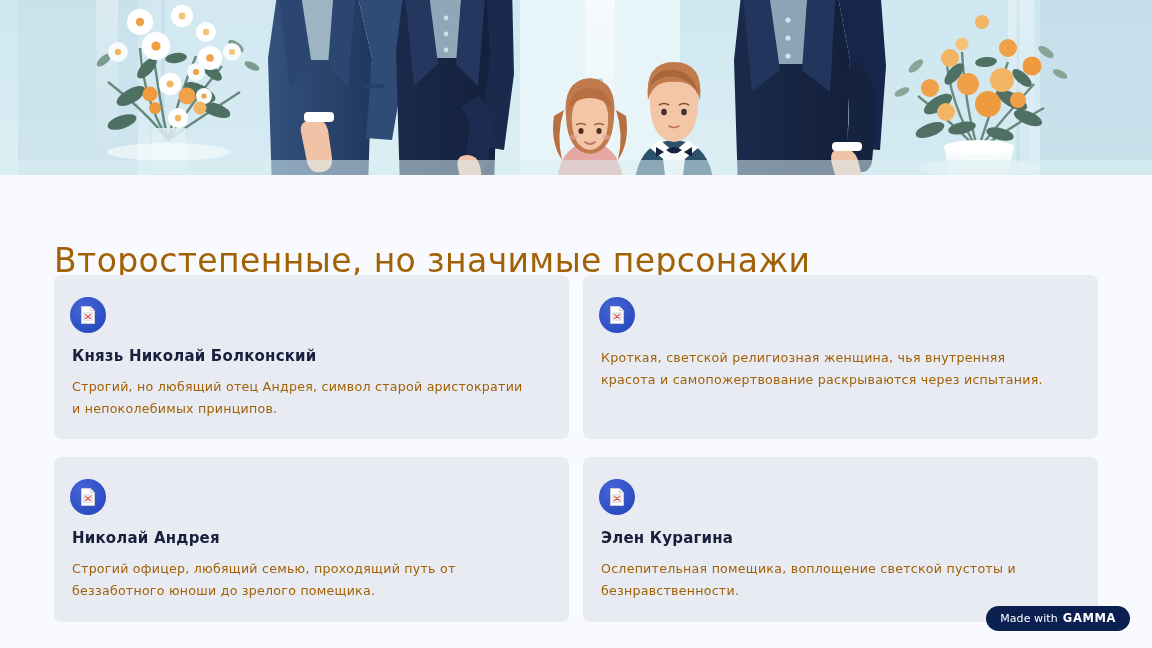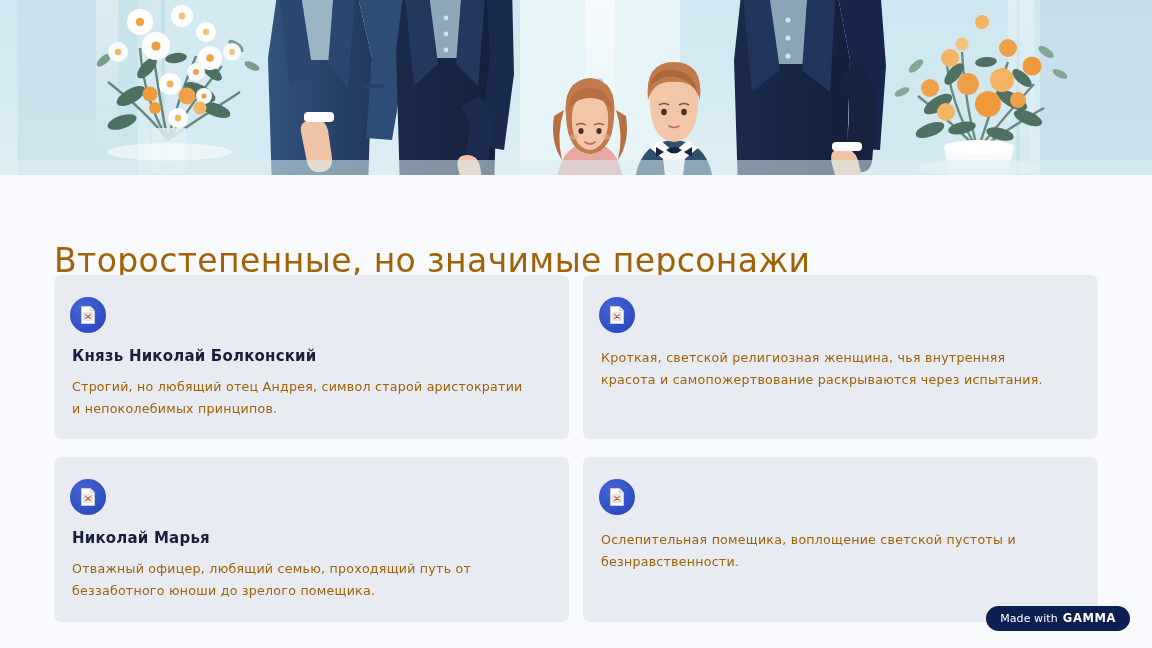--- a/index.html
+++ b/index.html
@@ -372,33 +372,34 @@
 
     <div class="card">
       <div class="card-icon">
         <svg width="20" height="20" viewBox="0 0 20 20" aria-hidden="true">
           <path d="M3.5 1.5 h9 l4 4 v13 h-13 Z" fill="#ffffff" stroke="#c9ccd8" stroke-width="1"></path>
           <path d="M12.5 1.5 v4 h4" fill="#eef0f5" stroke="#c9ccd8" stroke-width="1"></path>
           <rect x="6" y="8" width="8" height="7" fill="#ffffff" stroke="#b9bdcc" stroke-width=".8"></rect>
           <path d="M7.6 9.6 l4.8 3.8 M12.4 9.6 l-4.8 3.8" stroke="#d8423a" stroke-width="1.2" stroke-linecap="round"></path>
         </svg>
       </div>
-      <div class="card-heading">Николай Марья</div>
-      <p class="card-desc">Отважный офицер, любящий семью, проходящий путь от беззаботного юноши до зрелого помещика.</p>
+      <div class="card-heading">Николай Андрея</div>
+      <p class="card-desc">Строгий офицер, любящий семью, проходящий путь от беззаботного юноши до зрелого помещика.</p>
     </div>
 
     <div class="card">
       <div class="card-icon">
         <svg width="20" height="20" viewBox="0 0 20 20" aria-hidden="true">
           <path d="M3.5 1.5 h9 l4 4 v13 h-13 Z" fill="#ffffff" stroke="#c9ccd8" stroke-width="1"></path>
           <path d="M12.5 1.5 v4 h4" fill="#eef0f5" stroke="#c9ccd8" stroke-width="1"></path>
           <rect x="6" y="8" width="8" height="7" fill="#ffffff" stroke="#b9bdcc" stroke-width=".8"></rect>
           <path d="M7.6 9.6 l4.8 3.8 M12.4 9.6 l-4.8 3.8" stroke="#d8423a" stroke-width="1.2" stroke-linecap="round"></path>
         </svg>
       </div>
+      <div class="card-heading">Элен Курагина</div>
       <p class="card-desc">Ослепительная помещика, воплощение светской пустоты и безнравственности.</p>
     </div>
 
   </div>
 </div>
 
 <div class="badge">
   <span class="b-made">Made with</span>
   <span class="b-gamma">GAMMA</span>
 </div>

